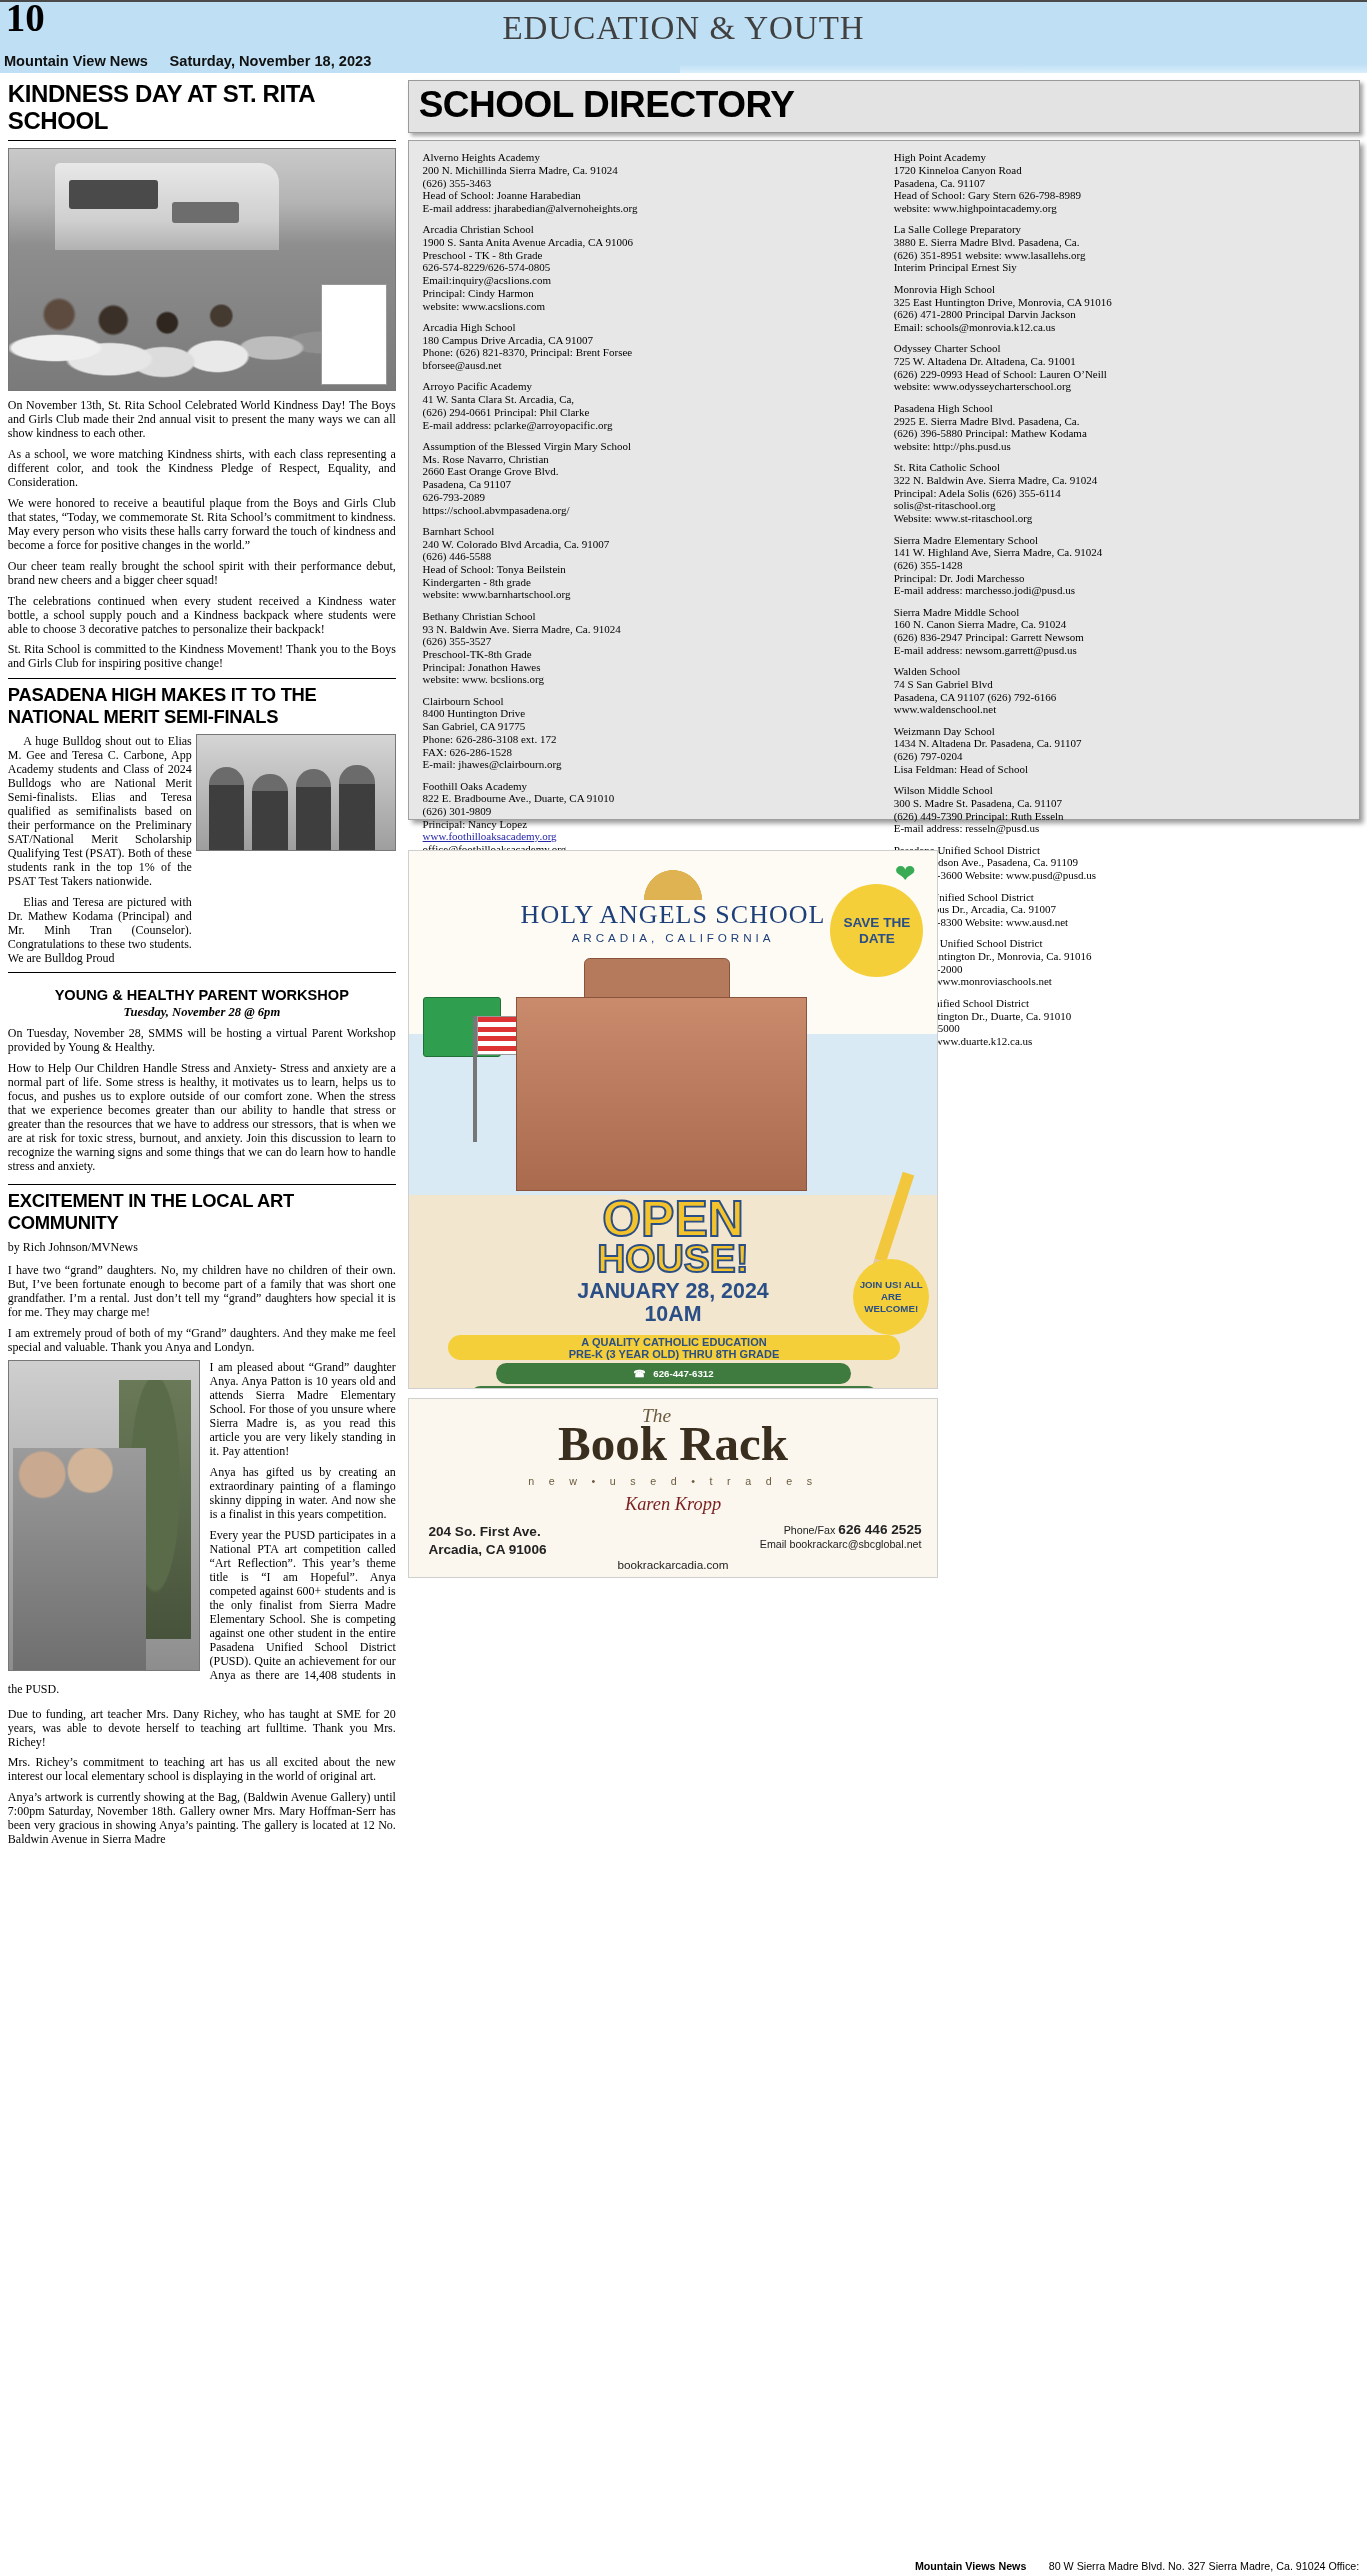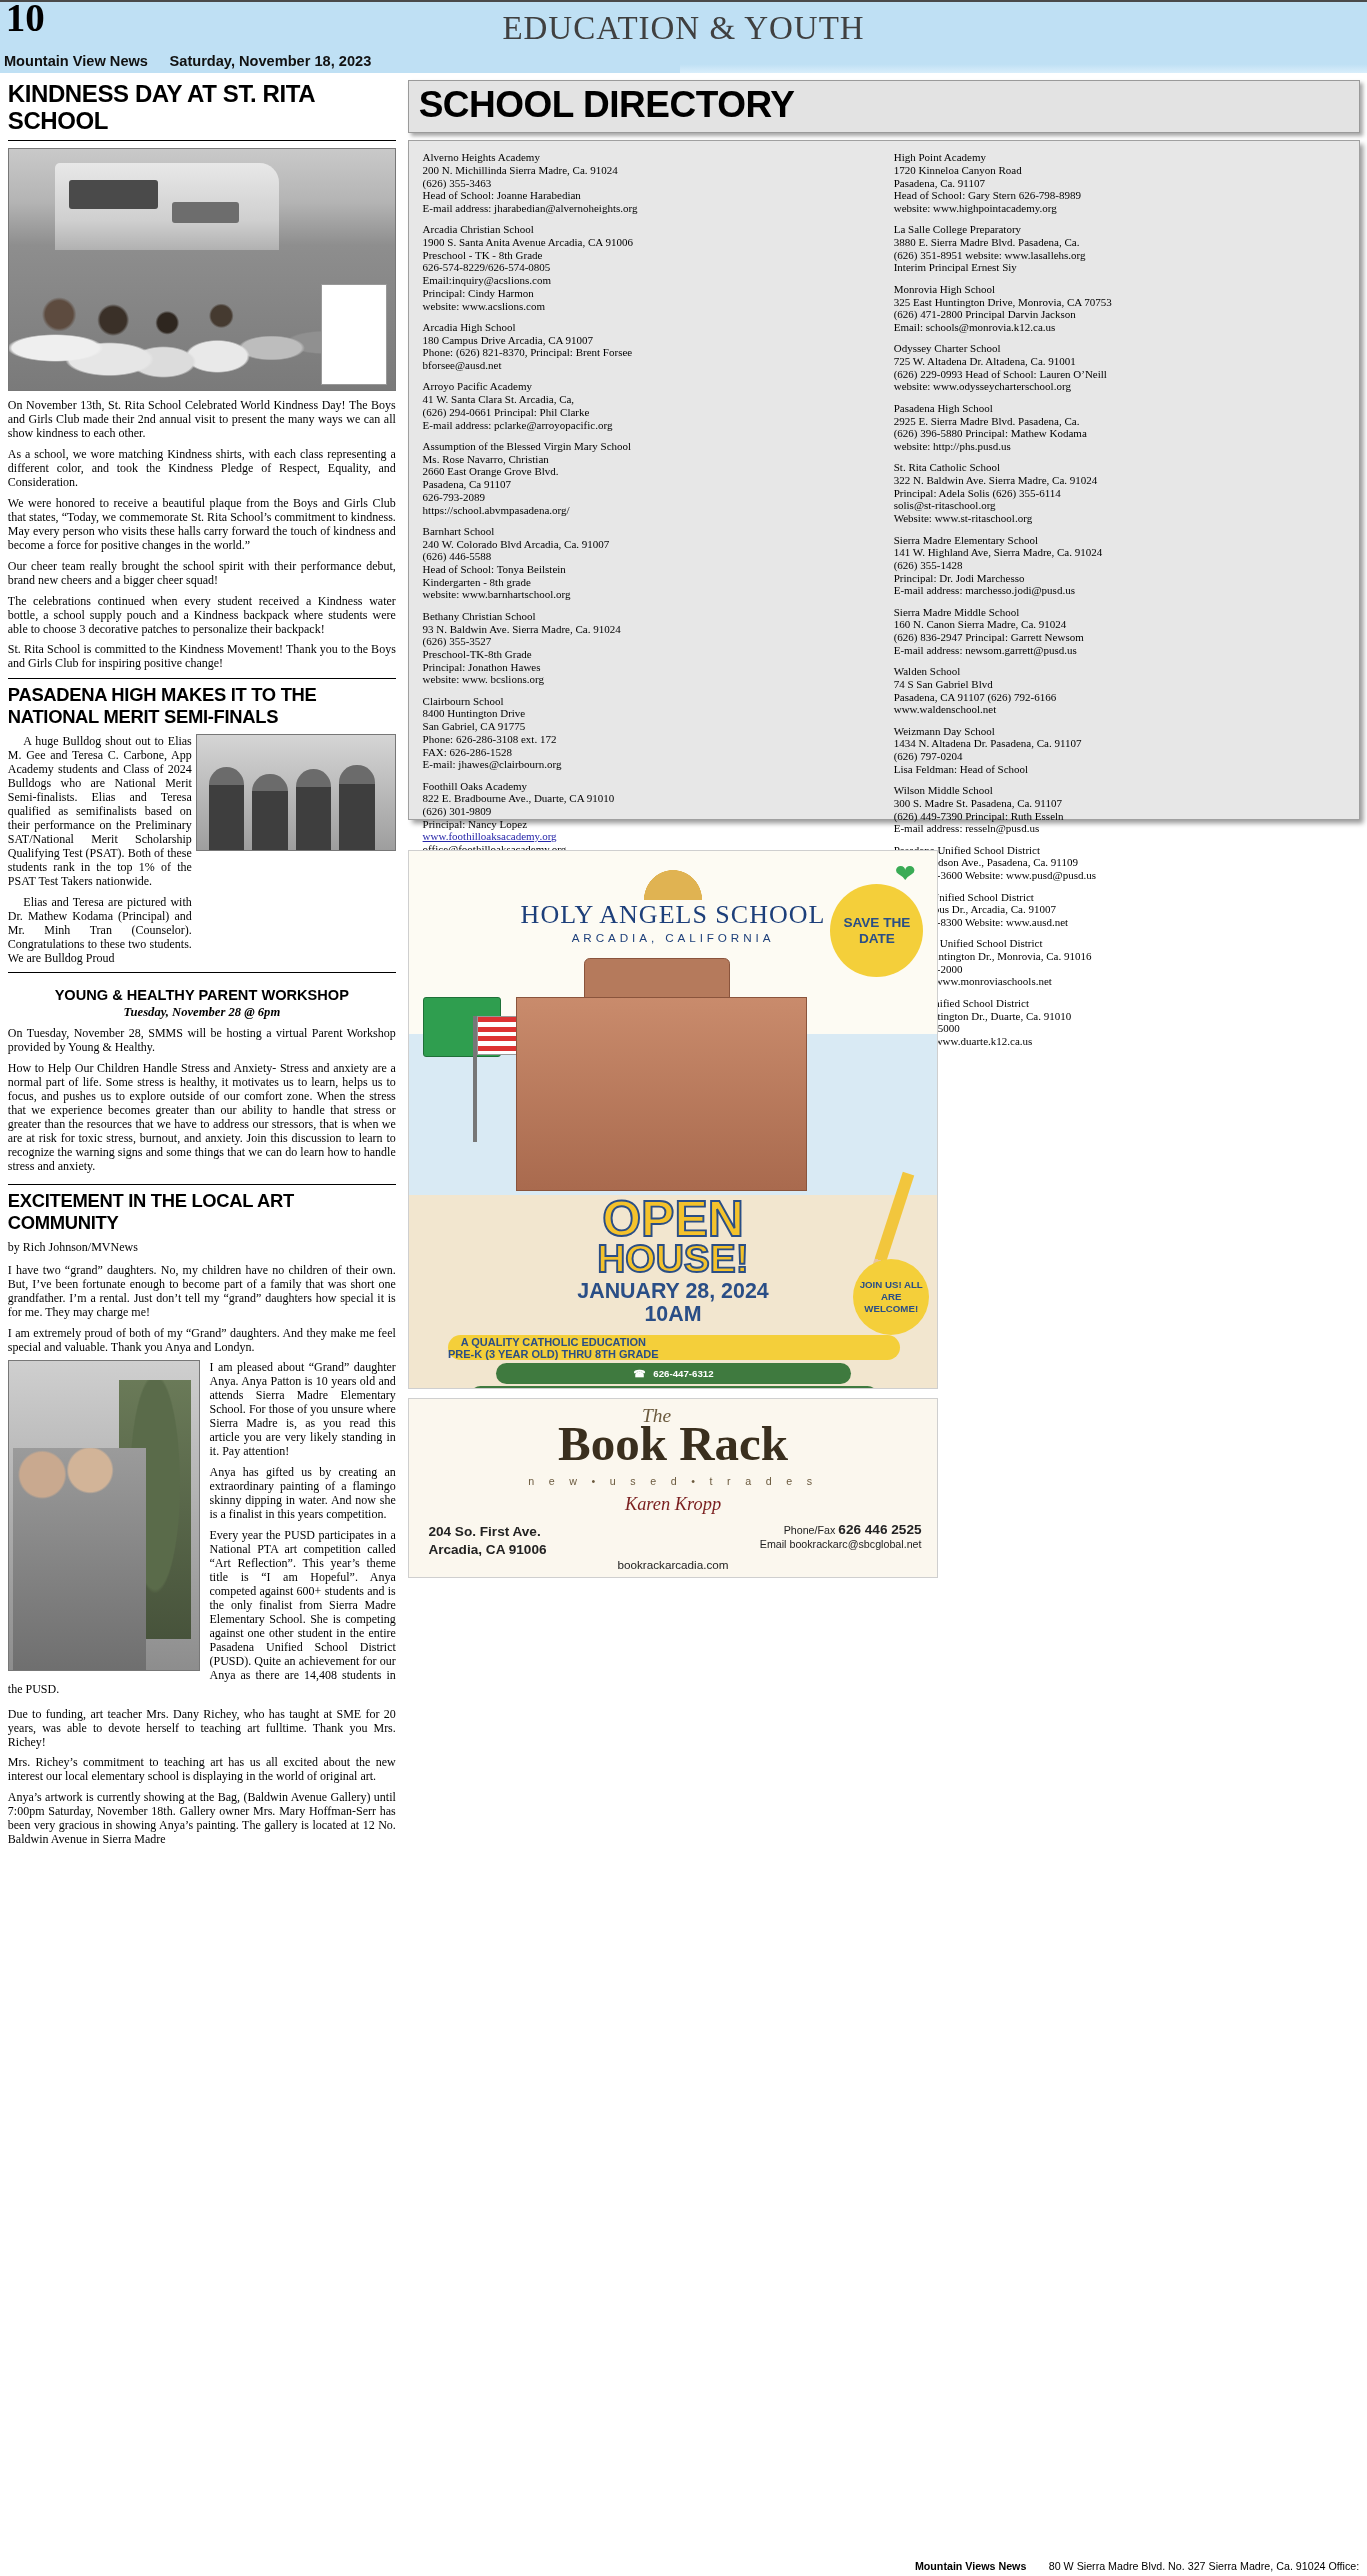--- a/index.html
+++ b/index.html
@@ -218,21 +218,21 @@
   .ha-join {
     position:absolute; right:7.8px; top:408px; width:76px; height:76px;
     background:#f4cf3a; border-radius:50%;
     display:flex; align-items:center; justify-content:center; text-align:center;
     font-family:"Liberation Sans", sans-serif; font-weight:bold; font-size:9.7px;
     line-height:11.7px; color:#2a4e86;
   }
   .ha-bar {
     position:absolute; left:39px; top:484px; width:452px; height:25px;
     background:#f4cf3a; border-radius:12.6px;
-    display:flex; align-items:center; justify-content:flex-start;
+    display:flex; align-items:center; justify-content:center;
     font-family:"Liberation Sans", sans-serif; font-weight:bold; font-size:11px;
     color:#2a4e86; text-align:center;
   }
   .ha-green {
     position:absolute; left:87px; top:512px; width:355px; height:21.4px;
     background:#3f7a3f; border-radius:10.7px;
     display:flex; align-items:center; justify-content:center; gap:7.8px;
     font-family:"Liberation Sans", sans-serif; font-weight:bold; font-size:9.7px;
     color:#fff;
   }
@@ -484,21 +484,21 @@
           <div class="line">website: www.highpointacademy.org</div>
         </div>
         <div class="dir-entry">
           <div class="line">La Salle College Preparatory</div>
           <div class="line">3880 E. Sierra Madre Blvd.  Pasadena, Ca.</div>
           <div class="line">(626) 351-8951  website: www.lasallehs.org</div>
           <div class="line">Interim Principal  Ernest Siy</div>
         </div>
         <div class="dir-entry">
           <div class="line">Monrovia High School</div>
-          <div class="line">325 East Huntington Drive, Monrovia, CA 70753</div>
+          <div class="line">325 East Huntington Drive, Monrovia, CA 91016</div>
           <div class="line">(626) 471-2800  Principal Darvin Jackson</div>
           <div class="line">Email: schools@monrovia.k12.ca.us</div>
         </div>
         <div class="dir-entry">
           <div class="line">Odyssey Charter School</div>
           <div class="line">725 W. Altadena Dr.  Altadena, Ca. 91001</div>
           <div class="line">(626) 229-0993 Head of School: Lauren O’Neill</div>
           <div class="line">website: www.odysseycharterschool.org</div>
         </div>
         <div class="dir-entry">

